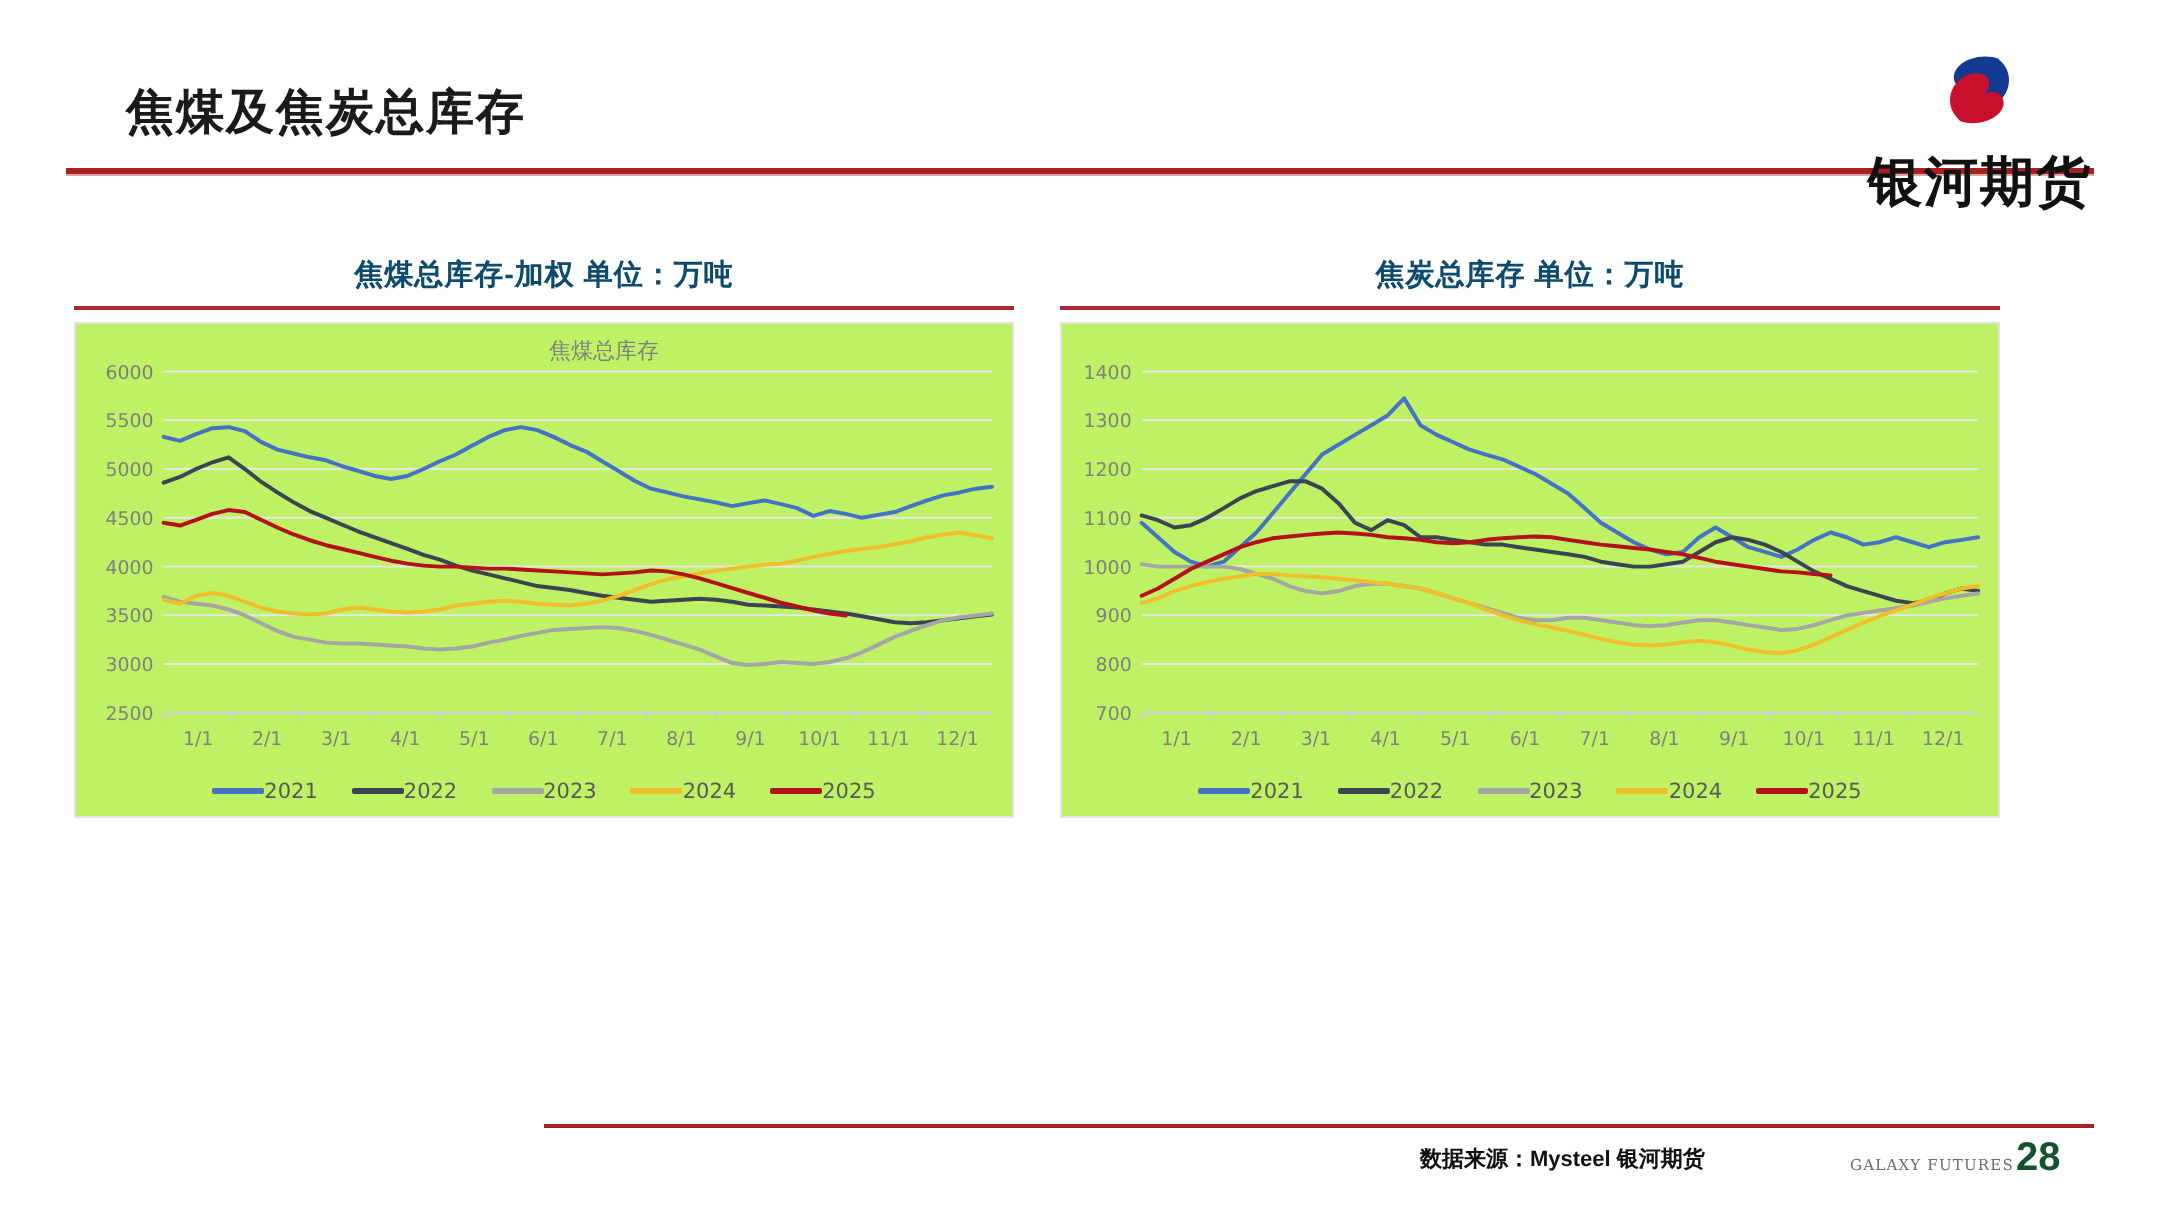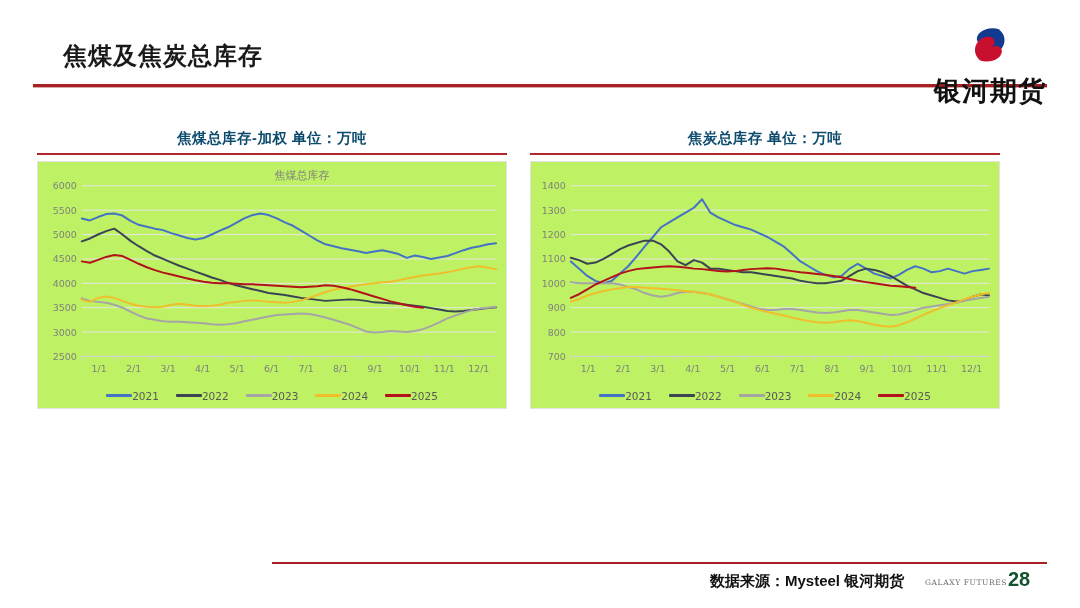--- a/index.html
+++ b/index.html
@@ -63,21 +63,21 @@
   .leg-item{display:flex;align-items:center;gap:0;}
   .leg-line{width:26px;height:3px;border-radius:1px;}
   .leg-lab{font-size:10.5px;color:#595959;font-family:"DejaVu Sans",sans-serif;}
 
   
   .ftr-rule{
     position:absolute;left:272px;top:562px;width:775px;height:2px;background:#a81f24;
   }
   .ftr-src{
     position:absolute;left:710px;top:572px;
-    font-size:15px;font-weight:bold;color:#111;white-space:nowrap;
+    font-size:11px;font-weight:bold;color:#111;white-space:nowrap;
   }
   .ftr-brand{
     position:absolute;left:925px;top:578px;
     font-size:7.5px;letter-spacing:.6px;color:#6b6b6b;white-space:nowrap;
     font-family:"DejaVu Serif","Liberation Serif",serif;
     text-align:center;
   }
   .ftr-page{
     position:absolute;left:1008px;top:568px;
     font-size:20px;font-weight:bold;color:#14532d;

